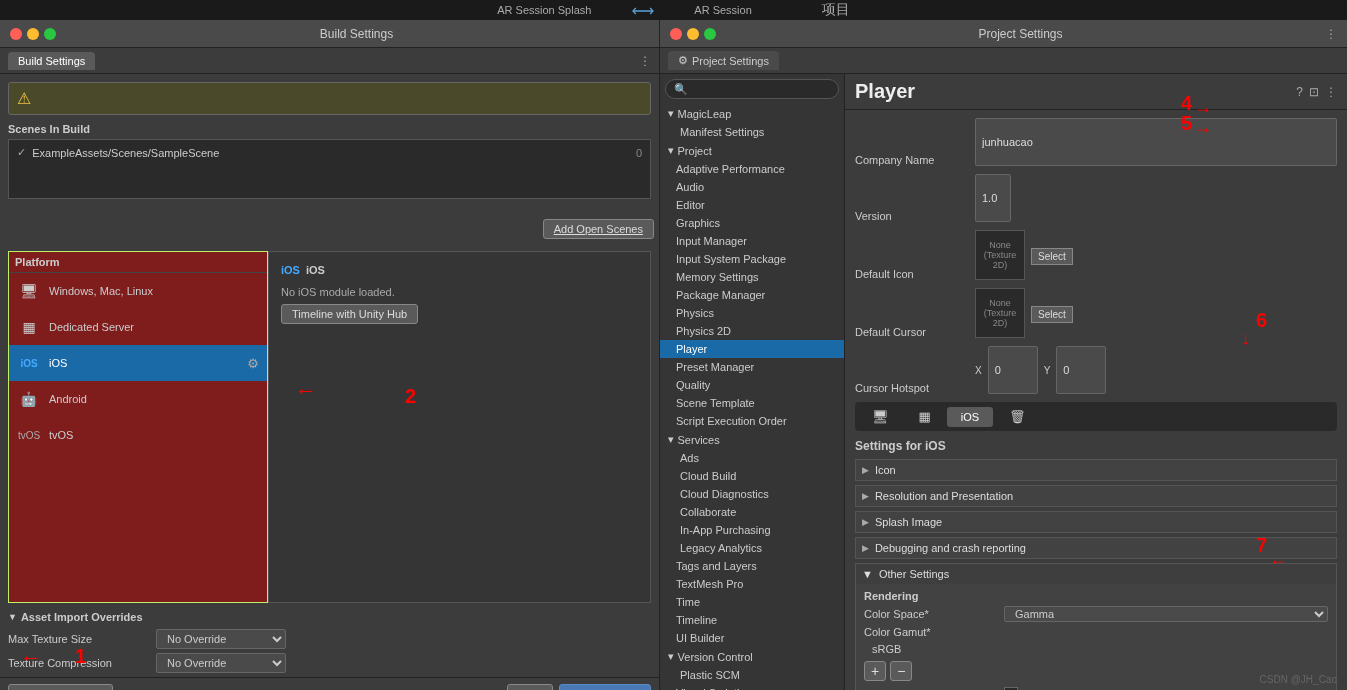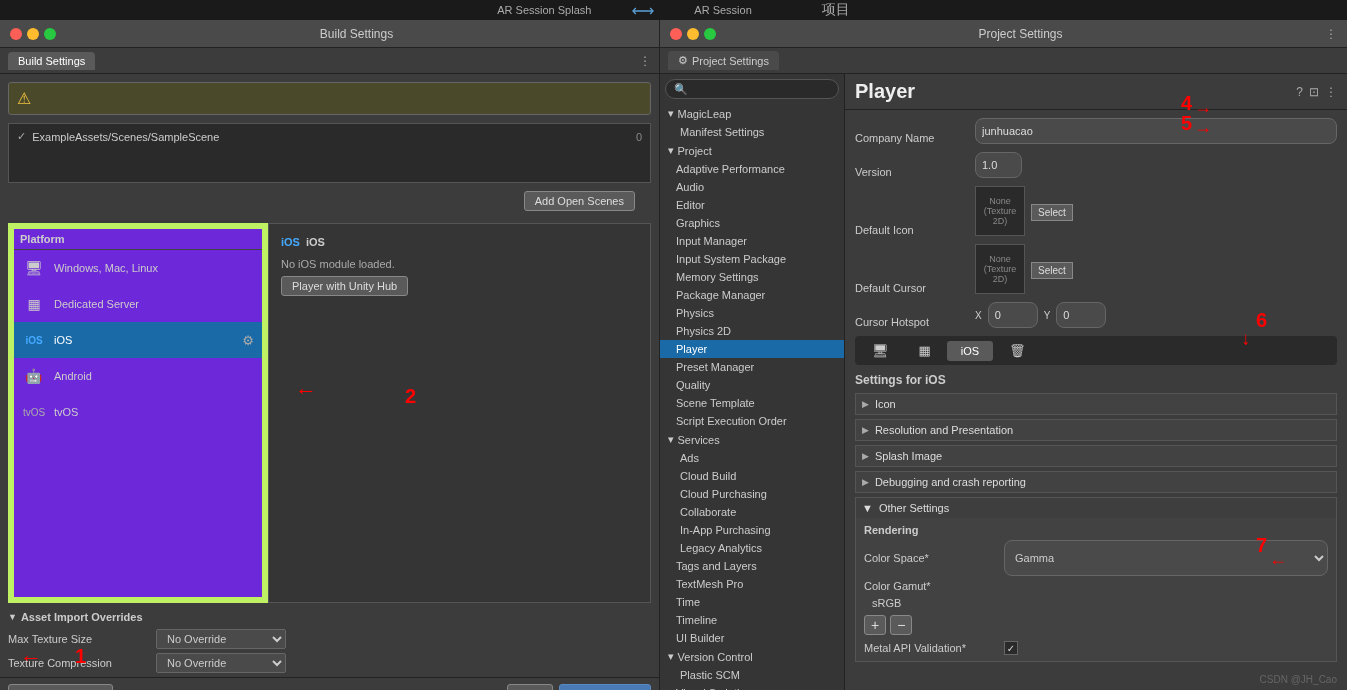--- a/index.html
+++ b/index.html
@@ -124,22 +124,23 @@
       font-size: 11px;
       color: #ccc;
     }
 
     .scene-check { color: #aaa; margin-right: 6px; }
     .scene-num { margin-left: auto; color: #888; }
 
     .add-open-scenes-row {
       display: flex;
       justify-content: flex-end;
-      padding: 4px 24px;
-      margin-top: 4px;
+      padding: 4px 5px;
+      margin-top: 16px;
+      text-decoration: underline;
     }
 
     .btn {
       background: #5a5a5a;
       border: 1px solid #888;
       color: #ddd;
       padding: 3px 10px;
       font-size: 11px;
       border-radius: 3px;
       cursor: pointer;
@@ -153,22 +154,22 @@
     .platform-section {
       display: flex;
       gap: 0;
       flex: 1;
       padding: 0 8px;
       margin-top: 8px;
     }
 
     .platform-list {
       width: 260px;
-      background: #6d28d9;
-      border: 6px solid #bef264;
+      background: #7f1d1d;
+      border: 1px solid #bef264;
       overflow-y: auto;
     }
 
     .platform-label {
       font-size: 11px;
       font-weight: 600;
       color: #ccc;
       padding: 4px 6px;
       border-bottom: 1px solid #444;
     }
@@ -424,23 +425,23 @@
       width: 120px;
       font-size: 11px;
       color: #ccc;
     }
 
     .ps-field-input {
       flex: 1;
       background: #4a4a4a;
       border: 1px solid #666;
       color: #ddd;
-      padding: 6px 6px;
-      font-size: 11px;
-      border-radius: 8px;
+      padding: 17px 6px;
+      font-size: 11px;
+      border-radius: 2px;
     }
 
     .ps-icon-row {
       display: flex;
       align-items: flex-end;
       margin-bottom: 8px;
     }
 
     .ps-icon-preview {
       width: 70px;
@@ -557,23 +558,23 @@
     .color-space-label {
       width: 140px;
       font-size: 11px;
       color: #ccc;
     }
 
     .color-space-select {
       background: #4a4a4a;
       border: 1px solid #666;
       color: #ccc;
-      padding: 10px 6px;
-      font-size: 11px;
-      border-radius: 8px;
+      padding: 0 6px;
+      font-size: 11px;
+      border-radius: 2px;
       flex: 1;
     }
 
     .color-gamut-label {
       font-size: 11px;
       color: #ccc;
       margin-bottom: 3px;
     }
 
     .color-gamut-item {
@@ -668,20 +669,21 @@
     <div class="panel-tab-bar">
       <div class="panel-tab active">Build Settings</div>
       <span class="panel-tab-dots">⋮</span>
     </div>
 
     <div class="warning-bar">
       <span class="warning-icon">⚠</span>
     </div>
 
     <div class="scenes-section">
+      <div class="scenes-label">Scenes In Build</div>
       <div class="scenes-list">
         <div class="scene-item">
           <span class="scene-check">✓</span>
           <span>ExampleAssets/Scenes/SampleScene</span>
           <span class="scene-num">0</span>
         </div>
       </div>
     </div>
 
     <div class="add-open-scenes-row">
@@ -714,21 +716,21 @@
           <span>tvOS</span>
         </div>
       </div>
 
       <div class="platform-details">
         <div class="ios-header">
           <span style="color:#4af;font-weight:bold;font-size:11px;">iOS</span>
           <span>iOS</span>
         </div>
         <div class="no-module-text">No iOS module loaded.</div>
-        <button class="btn">Player with Unity Hub</button>
+        <button class="btn">Timeline with Unity Hub</button>
       </div>
     </div>
 
     <div class="asset-import-section">
       <div class="section-header">
         <span class="triangle">▼</span>
         <span>Asset Import Overrides</span>
       </div>
       <div class="field-row">
         <span class="field-label">Max Texture Size</span>
@@ -814,21 +816,21 @@
         <div class="ps-item">Quality</div>
         <div class="ps-item">Scene Template</div>
         <div class="ps-item">Script Execution Order</div>
 
         <div class="ps-item-group">
           <span>▾</span>
           <span>Services</span>
         </div>
         <div class="ps-item-sub">Ads</div>
         <div class="ps-item-sub">Cloud Build</div>
-        <div class="ps-item-sub">Cloud Purchasing</div>
+        <div class="ps-item-sub">Cloud Diagnostics</div>
         <div class="ps-item-sub">Collaborate</div>
         <div class="ps-item-sub">In-App Purchasing</div>
         <div class="ps-item-sub">Legacy Analytics</div>
         <div class="ps-item">Tags and Layers</div>
         <div class="ps-item">TextMesh Pro</div>
         <div class="ps-item">Time</div>
         <div class="ps-item">Timeline</div>
         <div class="ps-item">UI Builder</div>
 
         <div class="ps-item-group">
@@ -852,21 +854,21 @@
         </div>
 
         <div class="ps-scroll-area" style="position:relative;">
 
           <div class="ps-field-row">
             <span class="ps-field-label">Company Name</span>
             <input type="text" class="ps-field-input" value="junhuacao" style="">
           </div>
           <div class="ps-field-row">
             <span class="ps-field-label">Version</span>
-            <input type="text" class="ps-field-input" value="1.0" style="width: 47px; flex: 0 0 auto;">
+            <input type="text" class="ps-field-input" value="1.0" style="width: 36px; flex: 0 0 auto;">
           </div>
 
           <div class="ps-icon-row">
             <span class="ps-field-label">Default Icon</span>
             <div style="display:flex;flex-direction:column;align-items:flex-start;gap:3px;">
               <div style="display:flex;align-items:center;gap:6px;">
                 <div class="ps-icon-preview" style="width:50px;height:50px;font-size:9px;">None<br>(Texture 2D)</div>
                 <div style="display:flex;flex-direction:column;gap:3px;">
                   <button class="ps-icon-btn">Select</button>
                 </div>

